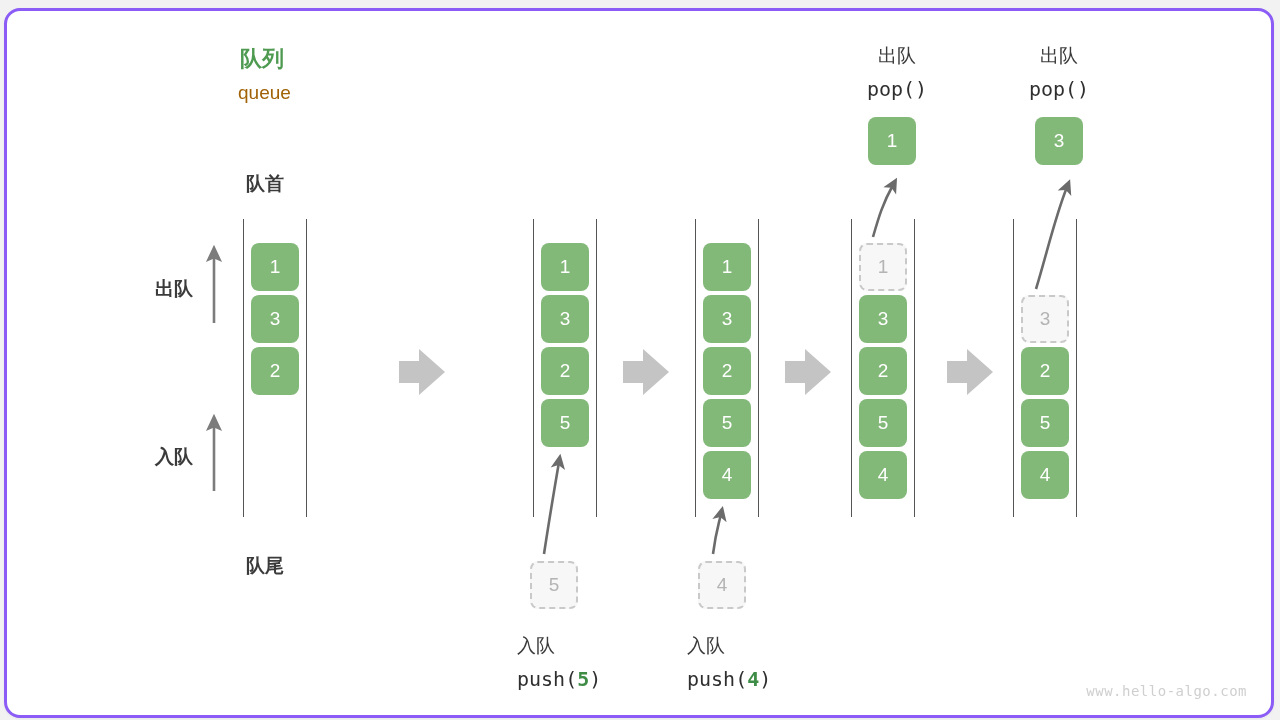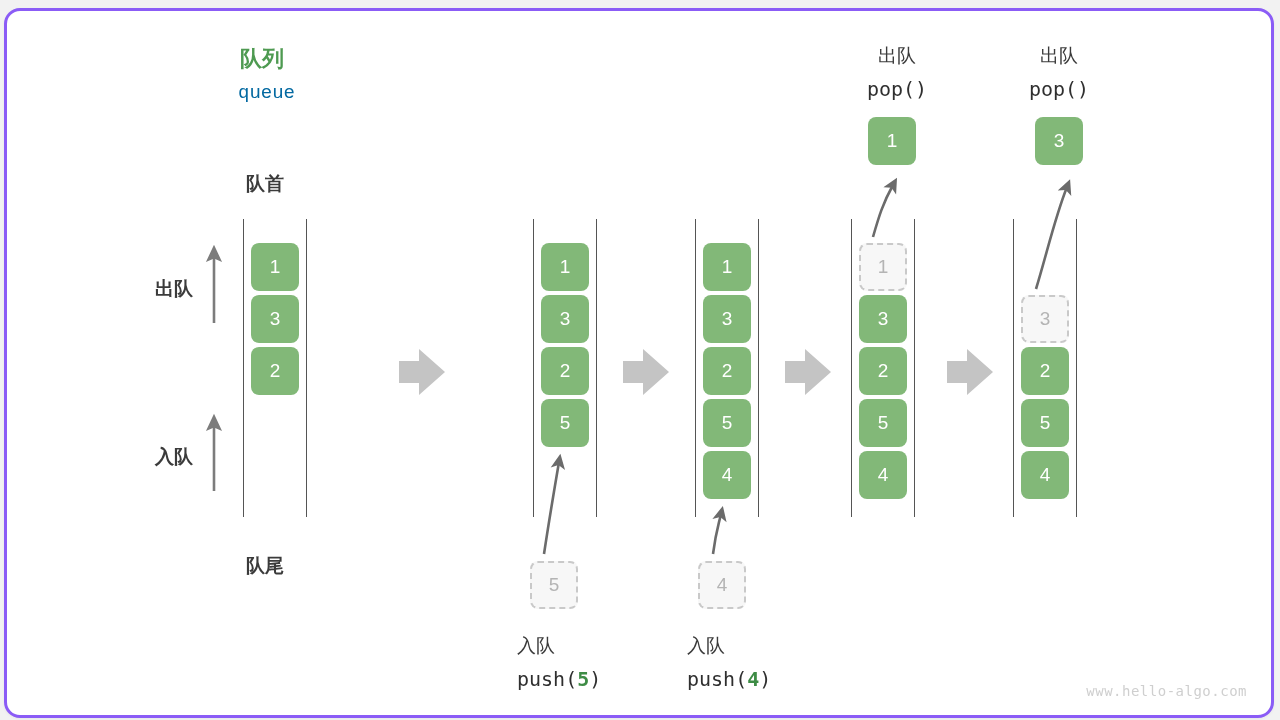--- a/index.html
+++ b/index.html
@@ -21,22 +21,22 @@
   .stage{position:absolute;left:0;top:0;width:1264px;height:704px;}
 
   
   .title-cn{
     position:absolute;
     font-size:22px;font-weight:bold;color:#4e9a51;
     white-space:nowrap;
   }
   .title-en{
     position:absolute;
-    font-family:Liberation Mono, monospace;
-    font-size:19px;color:#0369a1;white-space:nowrap;
+    font-family:Liberation Sans, sans-serif;
+    font-size:19px;color:#a16207;white-space:nowrap;
   }
   .lbl-bold{
     position:absolute;
     font-size:19px;font-weight:bold;color:#3b3b3b;
     white-space:nowrap;
     text-align:right;
   }
   .op-cn{
     position:absolute;
     font-size:19px;color:#3b3b3b;white-space:nowrap;

